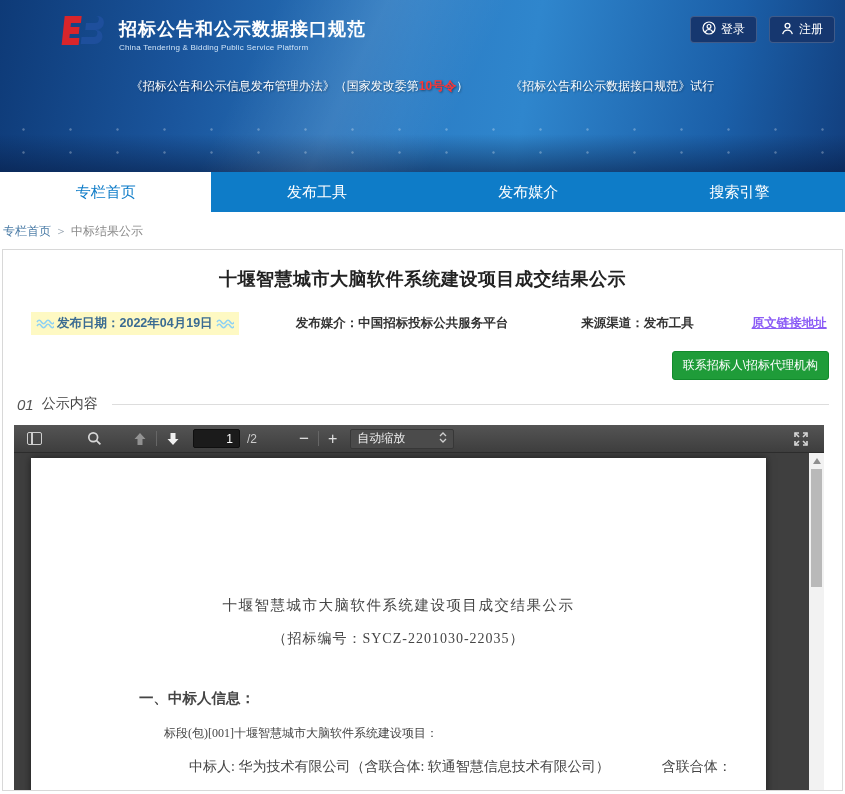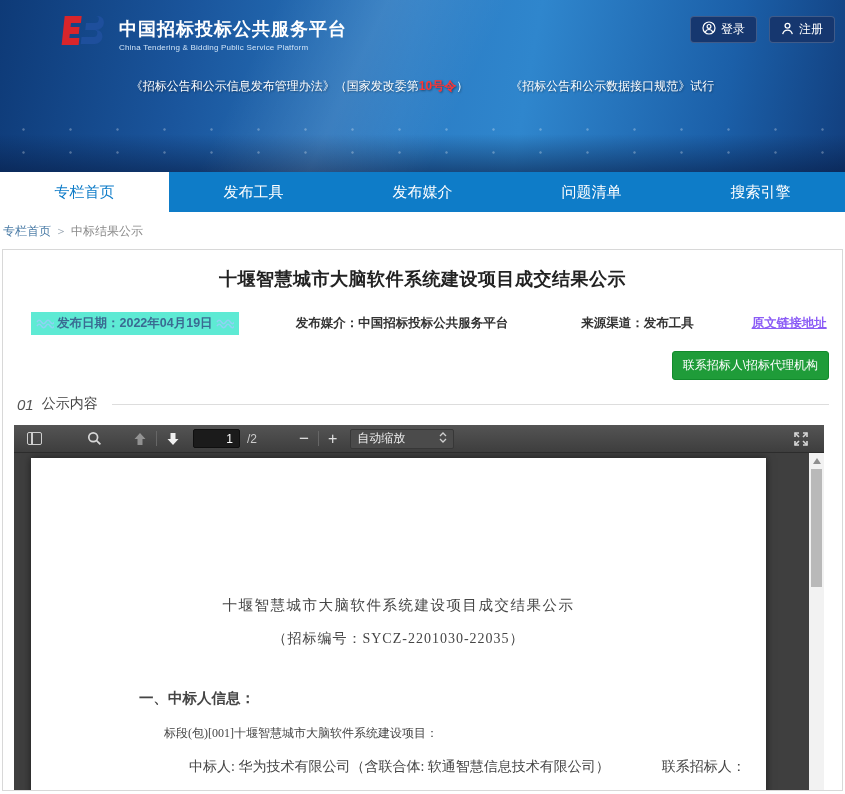--- a/index.html
+++ b/index.html
@@ -42,21 +42,21 @@
   
   .breadcrumb { font-size:12px; padding:11px 0 9px 3px; color:#8a8a8a; }
   .breadcrumb .home { color:#4a7ba6; cursor:pointer; }
   .breadcrumb .sep { margin:0 4px; color:#9aa7b3; }
 
   
   .content-box { margin:0 2px; border:1px solid #d8d8d8; background:#fff; height:542px; padding-top:17px; overflow:hidden; }
   .article-title { text-align:center; font-size:18px; font-weight:bold; color:#222; letter-spacing:.5px; }
 
   .meta-row { display:flex; align-items:center; margin:21px 0 0 28px; font-size:12.5px; font-weight:bold; color:#333; white-space:nowrap; }
-  .date-chip { display:flex; align-items:center; gap:3px; background:#5eead4; color:#3a6b92; padding:3px 5px; }
+  .date-chip { display:flex; align-items:center; gap:3px; background:#fef9c3; color:#3a6b92; padding:3px 5px; }
   .wave-icon { display:inline-flex; }
   .meta-media { margin-left:57px; }
   .meta-source { margin-left:73px; }
   .origin-link { margin-left:58px; color:#8b5cf6; text-decoration:underline; cursor:pointer; }
 
   .btn-row { display:flex; justify-content:flex-end; margin:16px 13px 0 0; }
   .contact-btn { background:#1f9c39; border:1px solid #128a2c; color:#fff; font-size:12px; padding:5px 10px;
     border-radius:3px; cursor:pointer; font-family:inherit; }
 
   .section-head { display:flex; align-items:center; margin:15px 13px 0 14px; }
@@ -108,21 +108,21 @@
     <div class="logo-wrap">
       <span>
         <svg width="52" height="38" viewBox="0 0 52 38">
           <g transform="skewX(-6)">
             <path d="M8 3 h17 v7 h-10 v4 h9 v7 h-9 v4 h10 v7 H8 Z" fill="#d8252b"></path>
             <path d="M27 3 h14 a7 7 0 0 1 0 14 a7 7 0 0 1 0 14 h-14 v-7 h12 a3.5 3.5 0 0 0 0-7 h-9 v-7 h9 a3.5 3.5 0 0 0 0-7 h-12 Z" fill="#1e4f9c"></path>
           </g>
         </svg>
       </span>
       <div class="logo-text">
-        <div class="cn">中国招标投标公共服务平台</div>
+        <div class="cn">招标公告和公示数据接口规范</div>
         <div class="en">China Tendering &amp; Bidding Public Service Platform</div>
       </div>
     </div>
     <div class="auth">
       <button class="auth-btn">
         <span>
           <svg width="14" height="14" viewBox="0 0 14 14" fill="none" stroke="#fff" stroke-width="1.2">
             <circle cx="7" cy="7" r="6"></circle>
               <circle cx="7" cy="5.4" r="1.9"></circle>
               <path d="M3.2 11.2c.8-1.9 2.2-2.7 3.8-2.7s3 .8 3.8 2.7"></path>
@@ -143,21 +143,20 @@
   </div>
   <div class="banner-sub">
     <span>《招标公告和公示信息发布管理办法》（国家发改委第</span><span class="red">10号令</span><span>）</span><span class="gap"></span><span>《招标公告和公示数据接口规范》试行</span>
   </div>
 </header>
 
 <nav class="nav">
   <div class="nav-tab active">专栏首页</div>
   <div class="nav-tab">发布工具</div>
   <div class="nav-tab">发布媒介</div>
-  <div class="nav-tab">问题清单</div>
   <div class="nav-tab">搜索引擎</div>
 </nav>
 
 <div class="breadcrumb">
   <span class="home">专栏首页</span><span class="sep">＞</span><span>中标结果公示</span>
 </div>
 
 <main class="content-box">
   <h1 class="article-title">十堰智慧城市大脑软件系统建设项目成交结果公示</h1>
 
@@ -240,21 +239,21 @@
         </svg>
       </span>
     </div>
     <div class="pdf-body">
       <div class="pdf-page">
         <div class="doc-title">十堰智慧城市大脑软件系统建设项目成交结果公示</div>
         <div class="doc-sub">（招标编号：SYCZ-2201030-22035）</div>
         <div class="doc-sec">一、中标人信息：</div>
         <div class="doc-l1">标段(包)[001]十堰智慧城市大脑软件系统建设项目：</div>
         <div class="doc-l2">
-          <span>中标人: 华为技术有限公司（含联合体: 软通智慧信息技术有限公司）</span><span class="tail">联系招标人：</span>
+          <span>中标人: 华为技术有限公司（含联合体: 软通智慧信息技术有限公司）</span><span class="tail">含联合体：</span>
         </div>
 
       </div>
       <div class="pdf-scrollbar">
         <span class="sb-up"></span>
         <span class="sb-thumb"></span>
       </div>
     </div>
   </div>
 </main>

